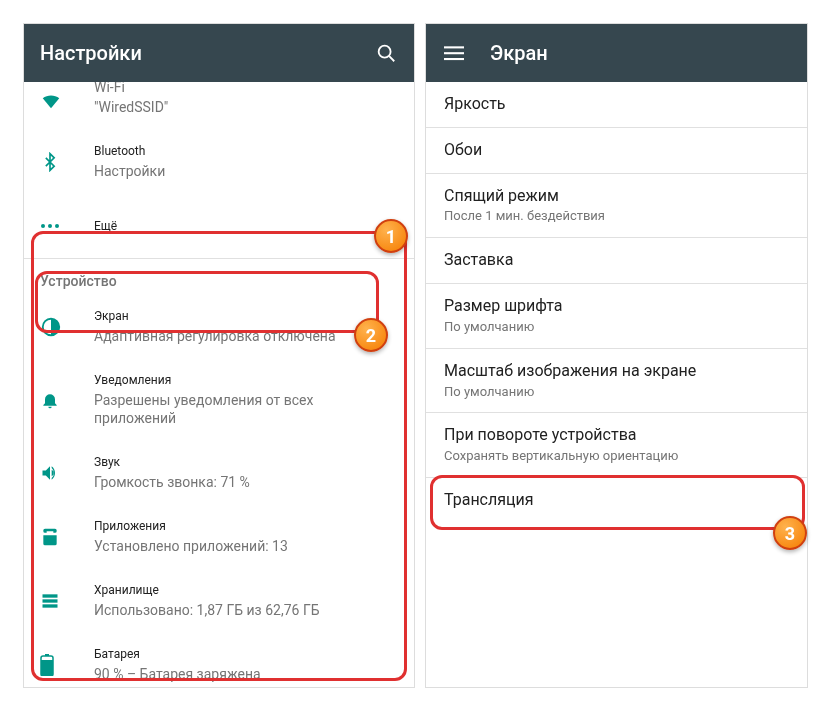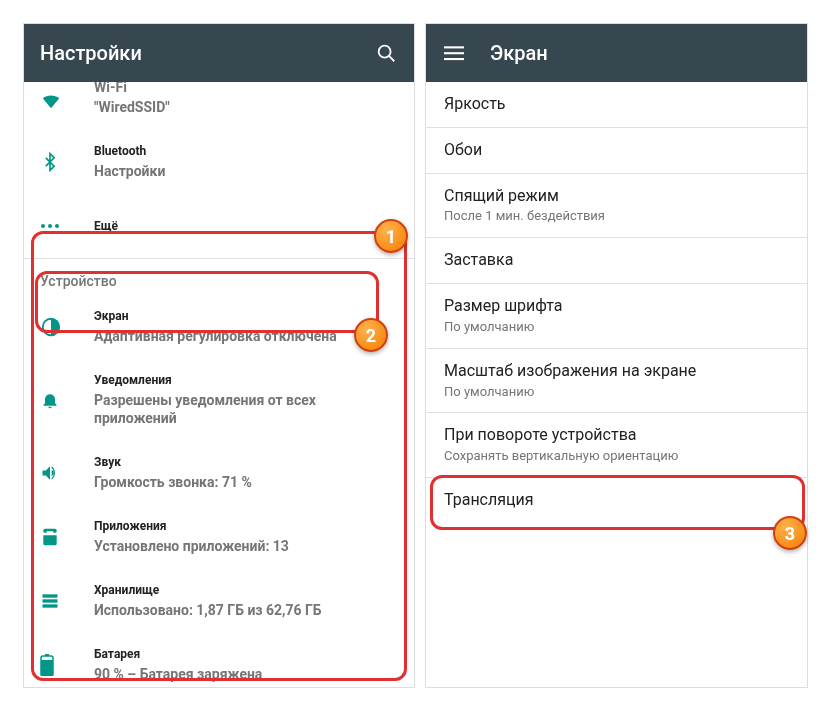--- a/index.html
+++ b/index.html
@@ -6,21 +6,21 @@
     body { font-family: Roboto, Arial, sans-serif; background: #fff; width: 831px; height: 710px; position: relative; }
     .phone { position: absolute; border: 1px solid #ddd; background: #fff; }
     .phone-left { left: 23px; top: 23px; width: 392px; height: 665px; }
     .phone-right { left: 425px; top: 23px; width: 383px; height: 665px; }
     .appbar { background: #36474f; color: #fff; height: 58px; display: flex; align-items: center; padding: 16px 16px; }
     .appbar-title { font-size: 20px; font-weight: 500; flex: 1; }
     .appbar-icon { width: 24px; height: 24px; display: flex; align-items: center; justify-content: center; }
     .list { overflow: hidden; }
     .row { display: flex; align-items: center; padding: 14px 16px; min-height: 64px; }
     .row-icon { width: 40px; display: flex; justify-content: flex-start; color: #009688; }
-    .row-body { flex: 1; padding-left: 14px; font-weight: bold; }
+    .row-body { flex: 1; padding-left: 14px; }
     .row-title { font-size: 12px; color: #212121; line-height: 1.3; }
     .row-sub { font-size: 14px; color: #757575; line-height: 1.3; margin-top: 2px; }
     .section-header { padding: 14px 16px 6px; font-size: 14px; color: #757575; font-weight: 500; }
     .divider { height: 1px; background: #e0e0e0; margin-left: 16px; }
     .row2 { padding: 12px 18px; border-bottom: 1px solid #e0e0e0; }
     .row2 .row-title { font-size: 16px; color: #212121; }
     .row2 .row-sub { font-size: 13px; color: #757575; margin-top: 2px; }
     .highlight-box { position: absolute; border: 3px solid #e03030; border-radius: 12px; pointer-events: none; }
     .badge { position: absolute; width: 34px; height: 34px; border-radius: 50%; background: radial-gradient(circle at 35% 30%, #ffb24d, #f57c00); border: 2px solid #d04010; display: flex; align-items: center; justify-content: center; color: #fff; font-weight: 700; font-size: 18px; box-shadow: 0 2px 4px rgba(0,0,0,0.3); pointer-events: none; }
     svg { display: block; }

